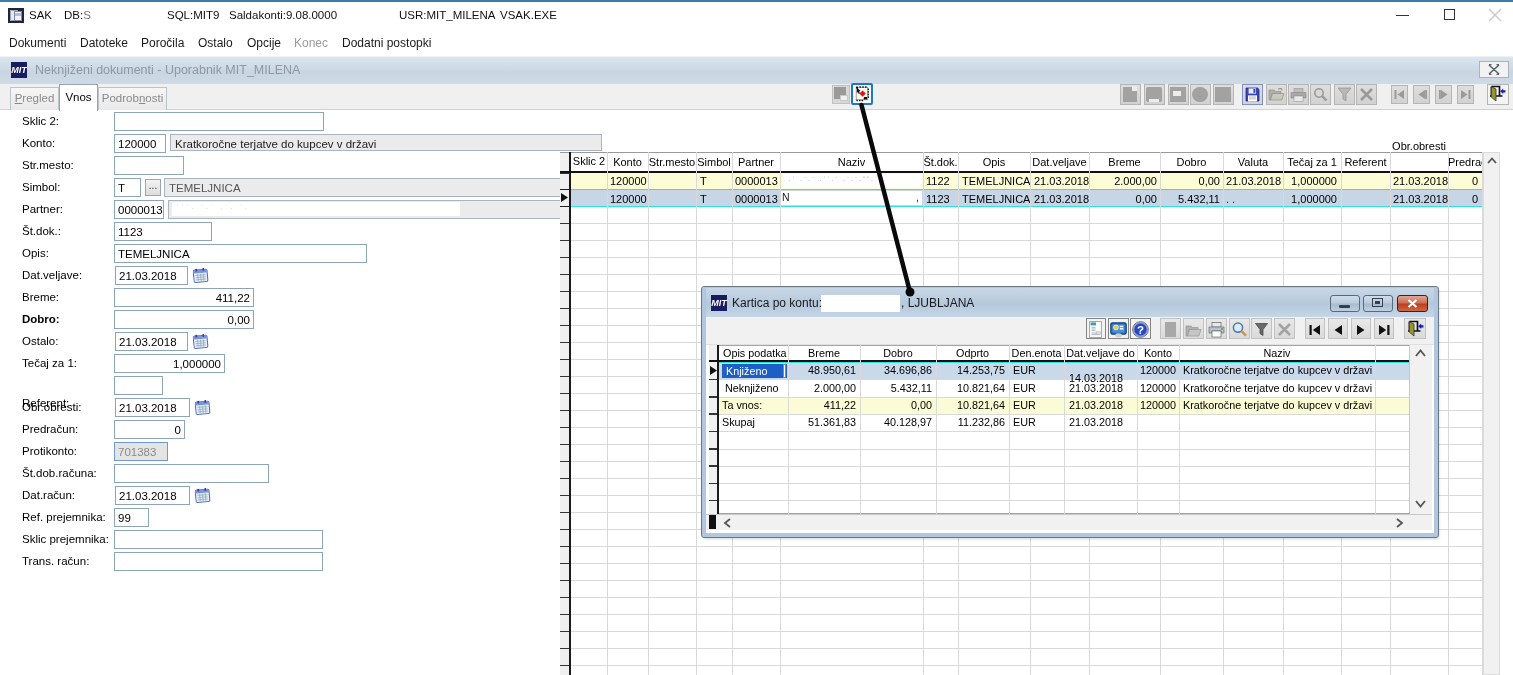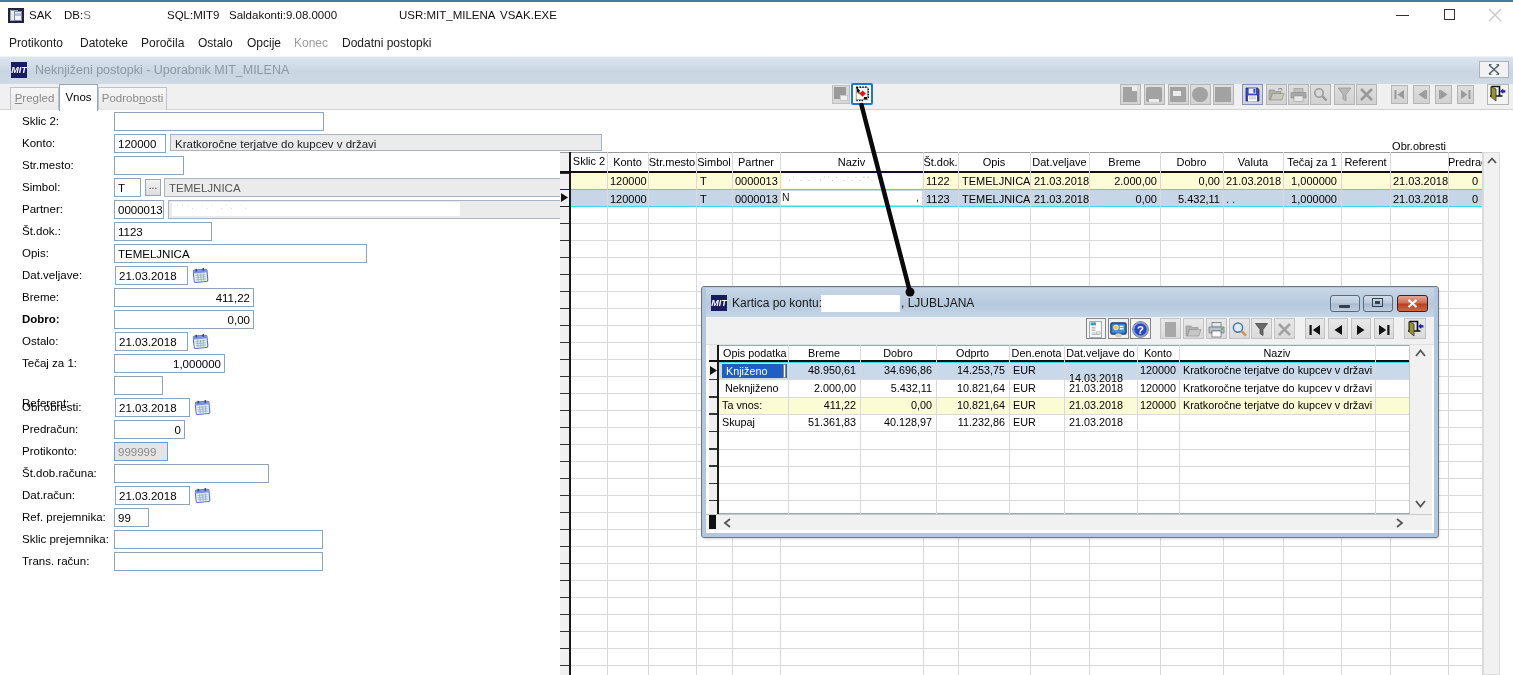--- a/index.html
+++ b/index.html
@@ -28,30 +28,30 @@
 <div class="a" style="left:64px;font-size:11.5px;color:#111;top:9px;">DB:<span style="color:#777">S</span></div>
 <div class="a" style="left:167px;font-size:11.5px;color:#111;top:9px;">SQL:MIT9</div>
 <div class="a" style="left:229px;font-size:11.5px;color:#111;top:9px;">Saldakonti:9.08.0000</div>
 <div class="a" style="left:399px;font-size:11.5px;color:#111;top:9px;">USR:MIT_MILENA</div>
 <div class="a" style="left:500px;font-size:11.5px;color:#111;top:9px;">VSAK.EXE</div>
 <div class="a" style="left:1396px;top:15px;width:13px;height:1px;background:#333;"></div>
 <div class="a" style="left:1444px;top:9px;width:11px;height:11px;border:1.2px solid #333;box-sizing:border-box;"></div>
 <svg class="a" style="left:1488px;top:8px;" width="14" height="14" viewBox="0 0 14 14">
 <path d="M1 1 L13 13 M13 1 L1 13" stroke="#c9c9c9" stroke-width="1.4"></path>
   </svg>
-<div class="a" style="left:9px;top:36px;font-size:12px;color:#1a1a1a;">Protikonto</div>
+<div class="a" style="left:9px;top:36px;font-size:12px;color:#1a1a1a;">Dokumenti</div>
 <div class="a" style="left:80px;top:36px;font-size:12px;color:#1a1a1a;">Datoteke</div>
 <div class="a" style="left:141px;top:36px;font-size:12px;color:#1a1a1a;">Poročila</div>
 <div class="a" style="left:198px;top:36px;font-size:12px;color:#1a1a1a;">Ostalo</div>
 <div class="a" style="left:247px;top:36px;font-size:12px;color:#1a1a1a;">Opcije</div>
 <div class="a" style="left:294px;top:36px;font-size:12px;color:#9b9b9b;">Konec</div>
 <div class="a" style="left:342px;top:36px;font-size:12px;color:#1a1a1a;">Dodatni postopki</div>
 <div class="a" style="left:0;top:56px;width:1513px;height:28px;background:linear-gradient(180deg,#dce5ee 0%,#c9d6e2 55%,#cedbe7 100%);border-top:1px solid #eef3f8;box-sizing:border-box;"></div>
 <div class="a" style="left:11px;top:62px;width:16px;height:16px;background:#181c63;color:#fff;font-size:9px;font-style:italic;font-weight:bold;text-align:center;line-height:16px;">MIT</div>
-<div class="a" style="left:35px;top:63px;font-size:12.5px;color:#8d99a5;">Neknjiženi postopki - Uporabnik MIT_MILENA</div>
+<div class="a" style="left:35px;top:63px;font-size:12.5px;color:#8d99a5;">Neknjiženi dokumenti - Uporabnik MIT_MILENA</div>
 <div class="a" style="left:1479px;top:61px;width:30px;height:17px;background:#f2f2f2;border:1px solid #aab4bd;box-sizing:border-box;"></div>
 <svg class="a" style="left:1488px;top:64px;" width="12" height="11" viewBox="0 0 12 11">
 <path d="M1 1 L11 10 M11 1 L1 10 M1 0.5 L3.5 0.5 M8.5 0.5 L11 0.5 M1 10.5 L3.5 10.5 M8.5 10.5 L11 10.5" stroke="#5a646e" stroke-width="1.6" fill="none"></path>
   </svg>
 <div class="a" style="left:0;top:84px;width:1513px;height:26px;background:#f0f0f0;border-bottom:1px solid #d2d2d2;box-sizing:border-box;"></div>
 <div class="a" style="left:10px;top:87px;width:49px;height:23px;background:linear-gradient(#f6f6f6,#e9e9e9);border:1px solid #bcc4cb;border-bottom:none;box-sizing:border-box;font-size:11.5px;color:#8a8a8a;text-align:center;line-height:21px;"><u>P</u>regled</div>
 <div class="a" style="left:98px;top:87px;width:69px;height:23px;background:linear-gradient(#f6f6f6,#e9e9e9);border:1px solid #bcc4cb;border-bottom:none;box-sizing:border-box;font-size:11.5px;color:#8a8a8a;text-align:center;line-height:21px;">Podrob<u>n</u>osti</div>
 <div class="a" style="left:59px;top:84px;width:39px;height:27px;background:#fff;border:1px solid #9aa5ae;border-bottom:none;box-sizing:border-box;font-size:11.5px;color:#000;text-align:center;line-height:24px;z-index:3;">Vnos</div>
 <div class="a" style="left:832px;top:85px;width:18px;height:19px;background:#d8d8d8;border:1px solid #c0c0c0;box-sizing:border-box;"></div>
 <div class="a" style="left:834px;top:87px;width:12px;height:12px;background:#9a9a9a;"></div>
@@ -202,21 +202,21 @@
 <rect x="0.6" y="1.6" width="13.8" height="12.4" rx="1.5" fill="#e8eeff" stroke="#5570c8" stroke-width="1.1"></rect>
 <rect x="0.6" y="1.6" width="13.8" height="3.4" rx="1.5" fill="#7c94dc"></rect>
 <rect x="3" y="0.4" width="1.6" height="2.6" fill="#30408a"></rect>
     <rect x="10" y="0.4" width="1.6" height="2.6" fill="#30408a"></rect>
 <path d="M2.4 7 H12.6 M2.4 9.2 H12.6 M2.4 11.4 H12.6" stroke="#8aa" stroke-width="0.7"></path>
 <path d="M4.8 5.6 V13 M7.6 5.6 V13 M10.4 5.6 V13" stroke="#8aa" stroke-width="0.7"></path>
 </svg>
 <div class="a lbl" style="left:22px;top:423px;">Predračun:</div>
 <div class="inp" style="left:114px;top:420px;width:71px;height:19px;text-align:right;">0</div>
 <div class="a lbl" style="left:22px;top:445px;">Protikonto:</div>
-<div class="a" style="left:114px;top:442px;width:54px;height:19px;background:#e4e4e4;border:1px solid #6f9bd2;box-sizing:border-box;font-size:11.5px;color:#8a8a8a;padding:1px 3px;line-height:16px;">999999</div>
+<div class="a" style="left:114px;top:442px;width:54px;height:19px;background:#e4e4e4;border:1px solid #6f9bd2;box-sizing:border-box;font-size:11.5px;color:#8a8a8a;padding:1px 3px;line-height:16px;">701383</div>
 <div class="a lbl" style="left:22px;top:467px;">Št.dob.računa:</div>
 <div class="inp" style="left:114px;top:464px;width:155px;height:19px;"></div>
 <div class="a lbl" style="left:22px;top:489px;">Dat.račun:</div>
 <div class="inp" style="left:115px;top:486px;width:75px;height:19px;">21.03.2018</div>
 <svg class="a" style="left:195px;top:488px;transform:rotate(-5deg);" width="16" height="15" viewBox="0 0 16 15">
 <rect x="0.6" y="1.6" width="13.8" height="12.4" rx="1.5" fill="#e8eeff" stroke="#5570c8" stroke-width="1.1"></rect>
 <rect x="0.6" y="1.6" width="13.8" height="3.4" rx="1.5" fill="#7c94dc"></rect>
 <rect x="3" y="0.4" width="1.6" height="2.6" fill="#30408a"></rect>
     <rect x="10" y="0.4" width="1.6" height="2.6" fill="#30408a"></rect>
 <path d="M2.4 7 H12.6 M2.4 9.2 H12.6 M2.4 11.4 H12.6" stroke="#8aa" stroke-width="0.7"></path>

